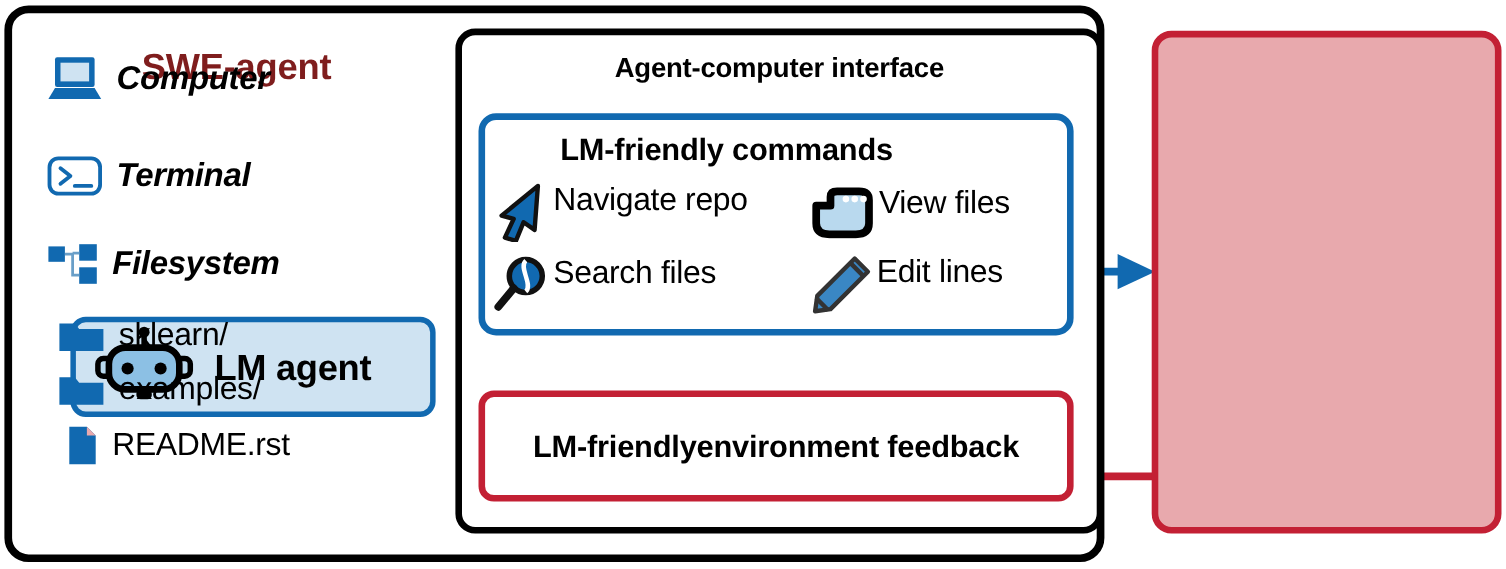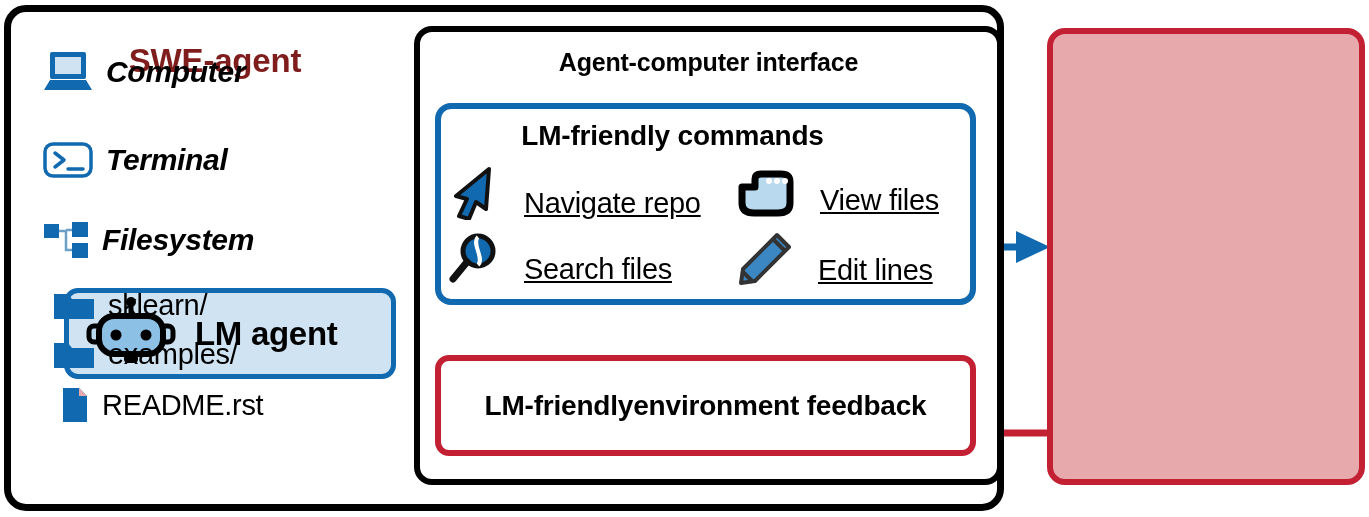--- a/index.html
+++ b/index.html
@@ -81,38 +81,36 @@
   .cmd-title {
     position: absolute;
     left: 435px;
     top: 120px;
     width: 451px;
     text-align: center;
     font-size: 28px;
     font-weight: bold;
     color: #000000;
     letter-spacing: -0.2px;
-    margin-left: 12px;
   }
   .cmd-grid {
     position: absolute;
     left: 447px;
     top: 160px;
     width: 520px;
     height: 135px;
     display: grid;
     grid-template-columns: 290px 230px;
     grid-template-rows: 66px 66px;
     align-items: center;
   }
   .cmd-item {
     display: flex;
-    align-items: flex-end;
-    gap: 25px;
-    text-decoration: underline;
+    align-items: flex-start;
+    gap: 4px;
   }
   .cmd-label {
     font-size: 29px;
     color: #000000;
     white-space: nowrap;
     letter-spacing: -0.3px;
   }
   .ico {
     flex: 0 0 auto;
     display: block;

